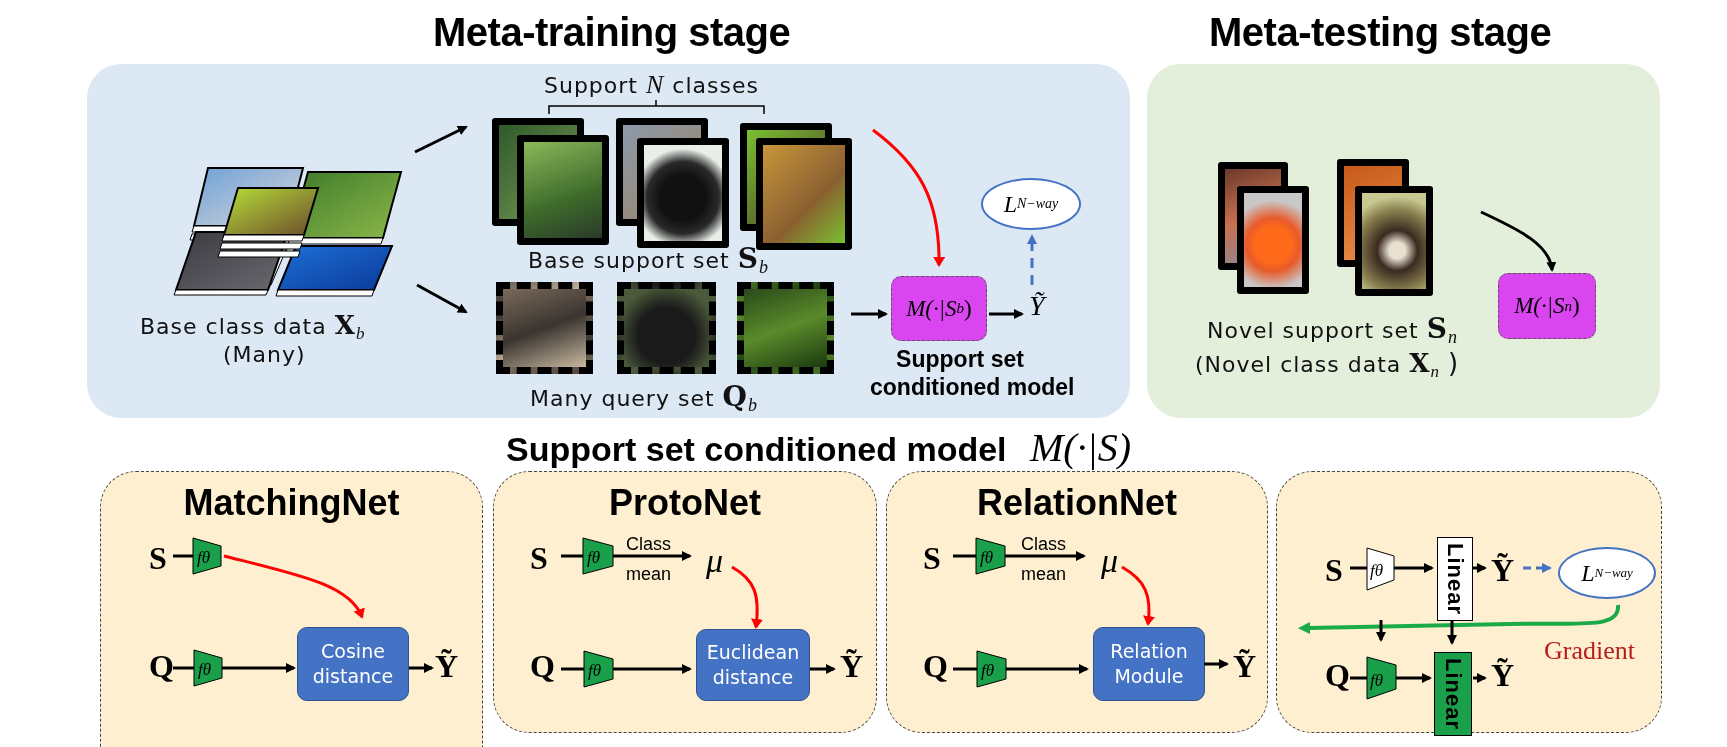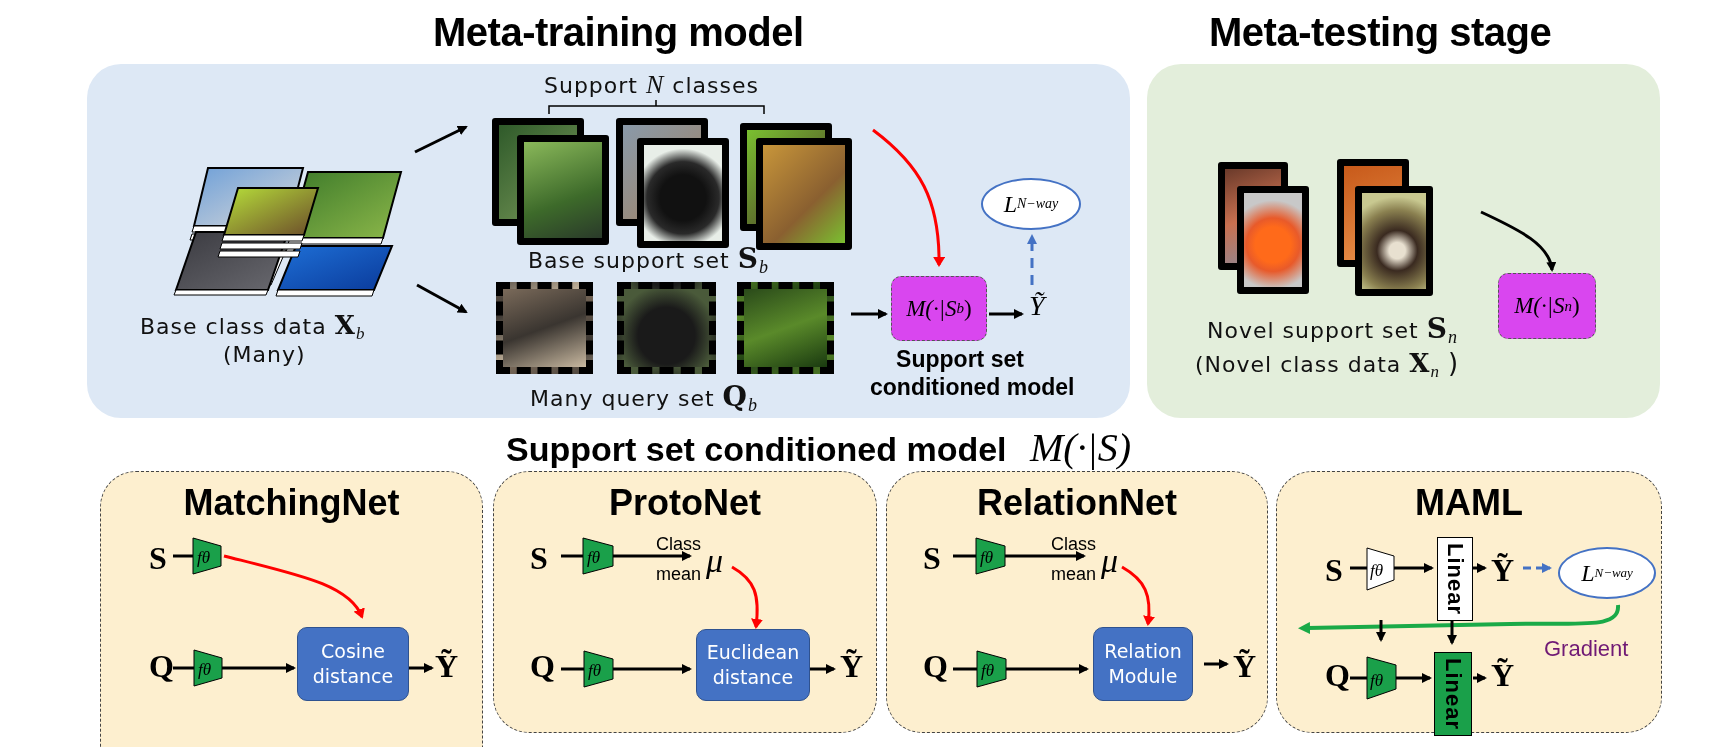--- a/index.html
+++ b/index.html
@@ -16,29 +16,29 @@
   .bold-lbl{font-family:"Liberation Sans",sans-serif;font-weight:bold;font-size:23px;color:#000;white-space:nowrap;text-align:center;line-height:28px;}
   .card{position:absolute;border:7px solid #000;box-sizing:border-box;border-radius:3px;}
   .qcard{position:absolute;border:7px dashed #000;box-sizing:border-box;}
   .mbox{position:absolute;background:#d946ef;border:1.5px dashed #555;border-radius:10px;box-sizing:border-box;display:flex;align-items:center;justify-content:center;font-family:"Liberation Serif",serif;font-size:23px;white-space:nowrap;}
   .ellipse{position:absolute;border:2.5px solid #4472c4;border-radius:50%;background:#fff;box-sizing:border-box;display:flex;align-items:center;justify-content:center;font-family:"Liberation Serif",serif;font-style:italic;font-size:24px;}
   .model-box{position:absolute;background:#fdefcf;border:1.5px dashed #444;border-radius:36px;box-sizing:border-box;}
   .model-title{position:absolute;left:0;right:0;top:10px;text-align:center;font-weight:bold;font-size:36px;font-family:"Liberation Sans",sans-serif;}
   .blue-btn{position:absolute;background:#4472c4;border:1.5px solid #2f528f;border-radius:10px;color:#fff;display:flex;align-items:center;justify-content:center;text-align:center;font-family:"DejaVu Sans","Liberation Sans",sans-serif;font-size:19px;line-height:25px;box-sizing:border-box;}
   .letter{position:absolute;font-family:"Liberation Serif","DejaVu Serif",serif;font-weight:bold;font-size:32px;}
   .ytilde{position:absolute;font-family:"Liberation Serif",serif;font-size:32px;font-weight:bold;}
-  .small-lbl{position:absolute;font-family:"Liberation Sans",sans-serif;font-size:18px;white-space:nowrap;margin-left:30px;}
+  .small-lbl{position:absolute;font-family:"Liberation Sans",sans-serif;font-size:18px;white-space:nowrap;}
   .lin{position:absolute;border:1.5px solid #000;box-sizing:border-box;display:flex;align-items:center;justify-content:center;}
   .lin span{writing-mode:vertical-rl;font-family:"Liberation Sans",sans-serif;font-weight:bold;font-size:22px;letter-spacing:1px;}
   svg.overlay{position:absolute;left:0;top:0;}
 </style>
 </head>
 <body>
 
-<div class="abs title stage-title" style="left:433px;top:10px;">Meta-training model</div>
+<div class="abs title stage-title" style="left:433px;top:10px;">Meta-training stage</div>
 <div class="abs title stage-title" style="left:1209px;top:10px;">Meta-testing stage</div>
 
 <div class="panel panel-blue" style="left:87px;top:64px;width:1043px;height:354px;"></div>
 <div class="panel panel-green" style="left:1147px;top:64px;width:513px;height:354px;"></div>
 
 <div class="abs lbl" style="left:544px;top:70px;">
   <span>Support</span>
   <span class="math" style="font-size:26px;">N</span>
   <span>classes</span>
 </div>
@@ -189,41 +189,40 @@
   <div class="ytilde" style="left:346px;top:176px;">Ỹ</div>
 </div>
 
 <div class="model-box" style="left:886px;top:471px;width:382px;height:262px;">
   <div class="model-title">RelationNet</div>
   <div class="letter" style="left:36px;top:68px;">S</div>
   <div class="small-lbl" style="left:134px;top:62px;">Class</div>
   <div class="small-lbl" style="left:134px;top:92px;">mean</div>
   <div class="abs math" style="left:214px;top:70px;font-size:34px;">μ</div>
   <div class="letter" style="left:36px;top:176px;">Q</div>
-  <div class="blue-btn" style="left:206px;top:155px;width:100px;height:74px;">
+  <div class="blue-btn" style="left:206px;top:155px;width:112px;height:74px;">
       <div>
         <div>Relation</div>
         <div>Module</div>
       </div>
     </div>
   <div class="ytilde" style="left:346px;top:176px;">Ỹ</div>
 </div>
 
 <div class="model-box" style="left:1276px;top:471px;width:386px;height:262px;">
-  <div class="model-title">MAML</div>
   <div class="letter" style="left:48px;top:80px;">S</div>
   <div class="lin" style="left:160px;top:65px;width:36px;height:84px;background:#fff;">
       <span>Linear</span>
     </div>
   <div class="ytilde" style="left:214px;top:80px;">Ỹ</div>
   <div class="ellipse" style="left:281px;top:75px;width:98px;height:52px;">
       <span>L</span>
       <sub style="font-size:13px;">N−way</sub>
     </div>
-  <div class="abs" style="left:267px;top:164px;font-family:Liberation Sans, sans-serif;font-size:22px;color:#701a75;">Gradient</div>
+  <div class="abs" style="left:267px;top:164px;font-family:Liberation Serif, serif;font-size:26px;color:#b91c1c;">Gradient</div>
   <div class="letter" style="left:48px;top:185px;">Q</div>
   <div class="lin" style="left:157px;top:180px;width:38px;height:84px;background:#1aa04a;">
       <span>Linear</span>
     </div>
   <div class="ytilde" style="left:214px;top:185px;">Ỹ</div>
 </div>
 
 <svg class="overlay" width="1727" height="747" viewBox="0 0 1727 747">
   <defs>
     <marker id="ab" markerWidth="10" markerHeight="10" refX="8" refY="5" orient="auto" markerUnits="userSpaceOnUse">

